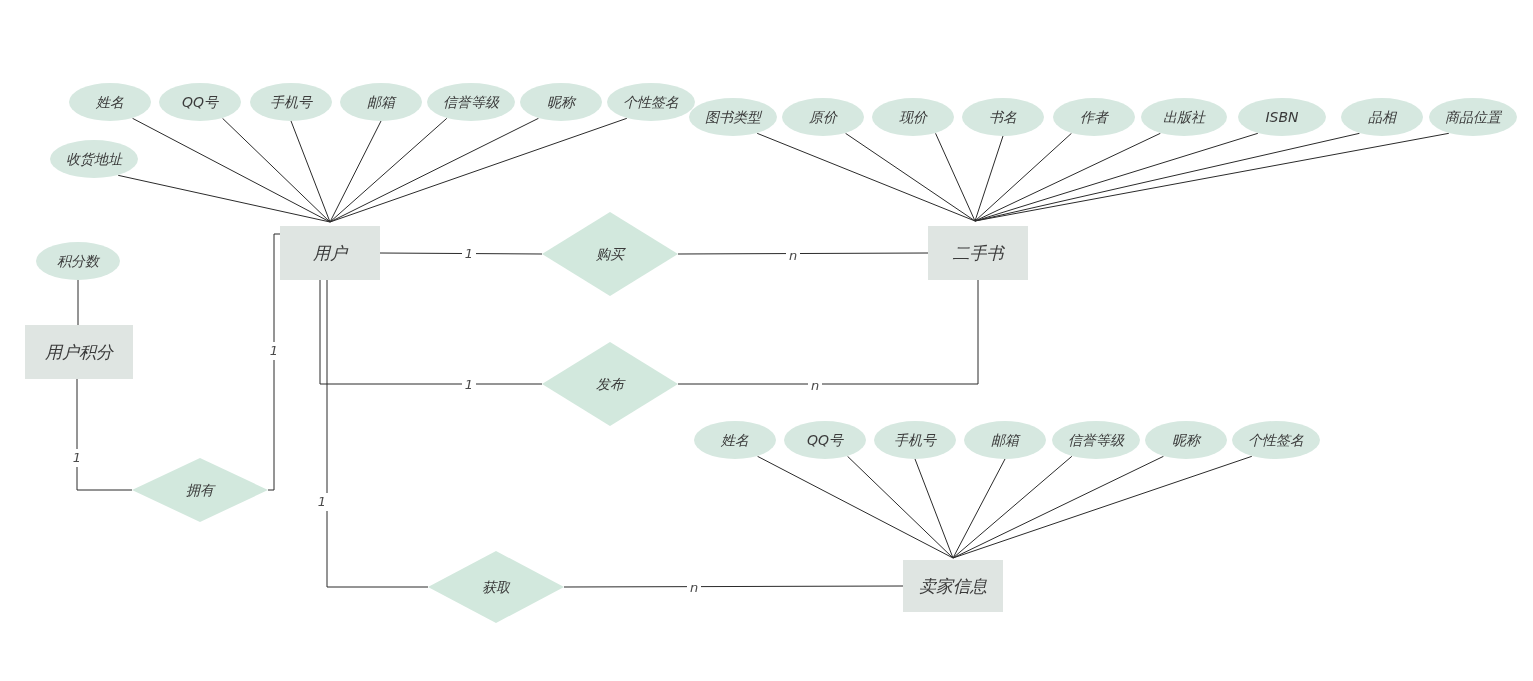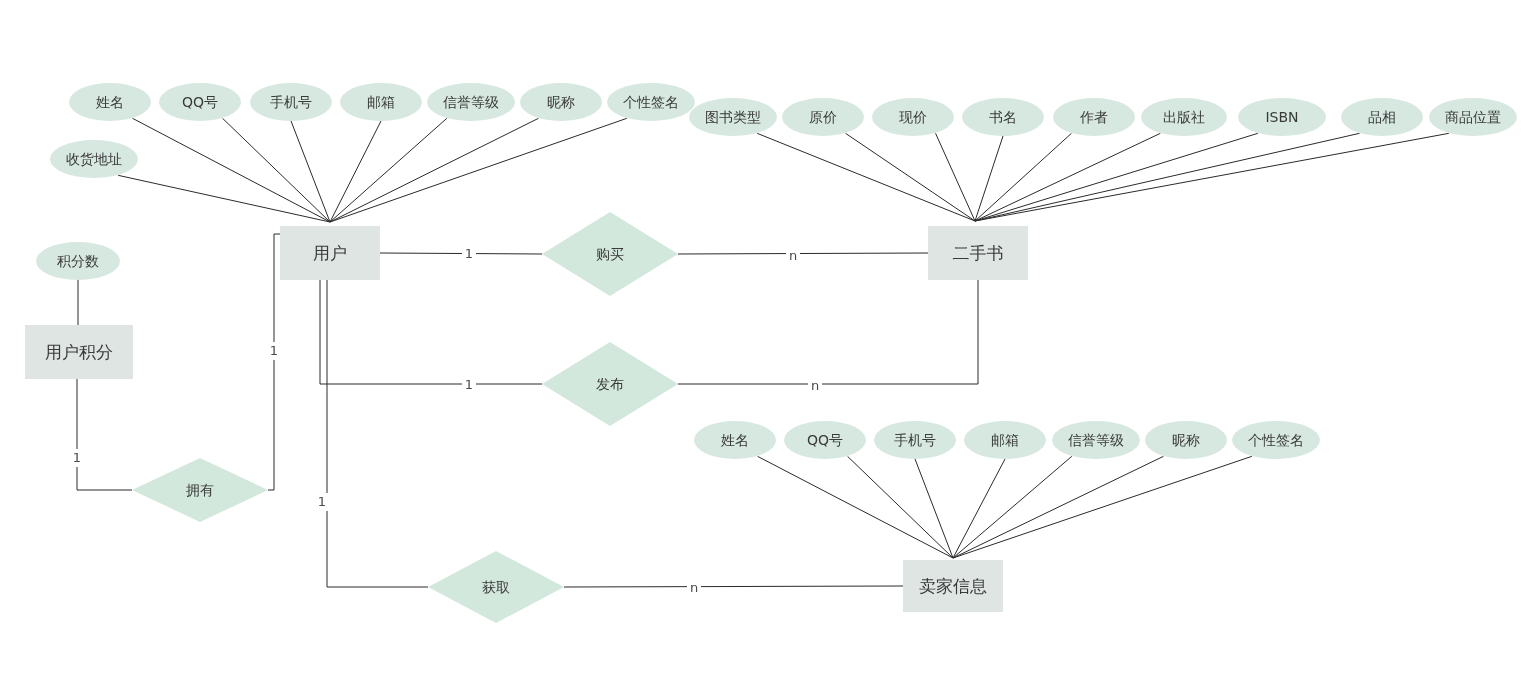--- a/index.html
+++ b/index.html
@@ -9,20 +9,21 @@
   }
   body {
     font-family: "DejaVu Sans", "Liberation Sans", sans-serif;
   }
   #diagram-root {
     position: relative;
     width: 1533px;
     height: 681px;
     background: #ffffff;
     overflow: hidden;
+    font-style: italic;
   }
   #er-svg {
     position: absolute;
     top: 0;
     left: 0;
     width: 1533px;
     height: 681px;
   }
   .er-link {
     fill: none;

